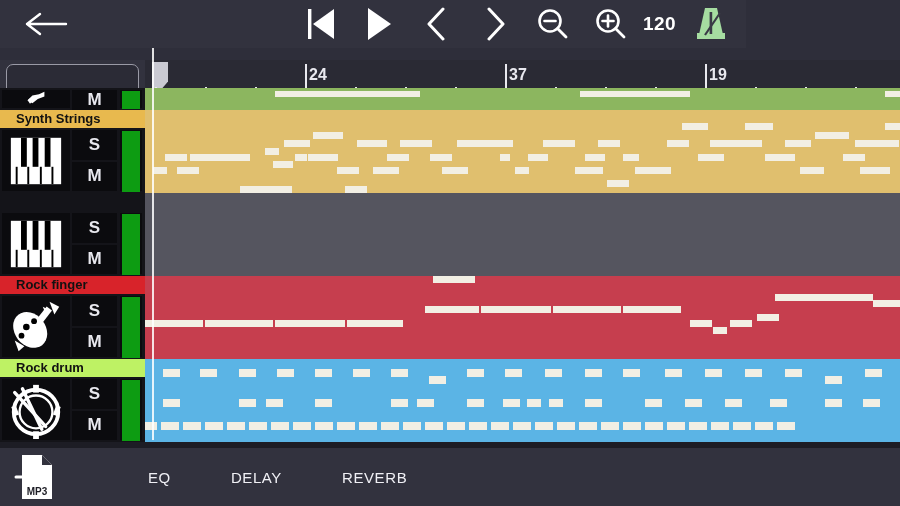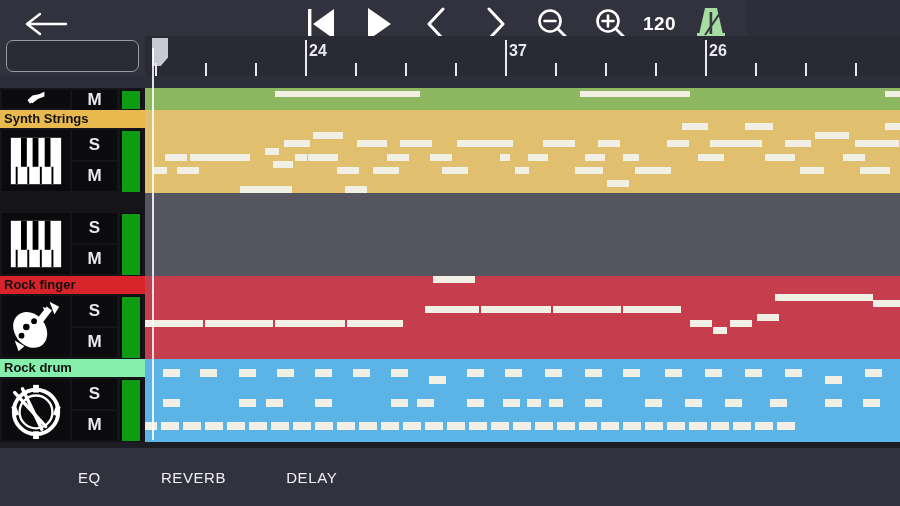--- a/index.html
+++ b/index.html
@@ -31,21 +31,21 @@
     position:absolute; right:18px; top:0; height:48px;
     display:flex; align-items:center; gap:18px;
   }
   #tempo-value{
     font-size:19px; font-weight:bold; letter-spacing:.4px; color:#fff;
     font-family:"Liberation Sans", sans-serif;
   }
 
   
   #ruler-row{
-    position:absolute; left:0; top:36px; width:900px; height:40px;
+    position:absolute; left:0; top:60px; width:900px; height:40px;
   }
   #name-field-wrap{
     position:absolute; left:0; top:0; width:145px; height:40px;
     background:#32323e; display:flex; align-items:center; padding:0 6px;
   }
   #track-name-input{
     width:133px; height:32px; background:#2b2b36;
     border:1px solid #9a9aa6; border-radius:7px;
     color:#e8e8ee; font-size:13px; padding:0 8px; outline:none;
     font-family:"Liberation Sans", sans-serif;
@@ -71,21 +71,21 @@
     background:#1d1d25; overflow:hidden;
   }
   .track{ position:absolute; left:0; width:900px; }
   .track-head{
     position:absolute; left:0; top:0; width:145px; height:100%;
     background:#141419;
   }
   .track-label{
     position:absolute; left:0; top:0; width:145px; height:18px;
     font-size:13px; font-weight:bold; color:#111;
-    padding-left:4px; line-height:18px; white-space:nowrap; overflow:hidden;
+    padding-left:16px; line-height:18px; white-space:nowrap; overflow:hidden;
     font-family:"Liberation Sans", sans-serif;
   }
   .head-body{ position:absolute; left:0; width:145px; display:flex; }
   .inst-icon{
     width:68px; background:#0b0b0e; display:flex;
     align-items:center; justify-content:center; margin:2px 1px 2px 2px;
   }
   .sm-col{ width:45px; display:flex; flex-direction:column; margin:2px 1px; }
   .sm-btn{
     flex:1; background:#0b0b0e; color:#e8e8ee;
@@ -211,21 +211,21 @@
       <div class="beat-tick" style="left: 460px;"></div>
       <div class="beat-tick" style="left: 510px;"></div>
       <div class="beat-tick" style="left: 610px;"></div>
       <div class="beat-tick" style="left: 660px;"></div>
       <div class="beat-tick" style="left: 710px;"></div>
       <div class="bar-line" style="left: 160px;"></div>
       <div class="bar-num" style="left: 160px;">24</div>
       <div class="bar-line" style="left: 360px;"></div>
       <div class="bar-num" style="left: 360px;">37</div>
       <div class="bar-line" style="left: 560px;"></div>
-      <div class="bar-num" style="left: 560px;">26</div>
+      <div class="bar-num" style="left: 560px;">19</div>
     </div>
 
 </div>
 
 <div id="tracks">
     <div class="track" style="top: 0px; height: 22px;">
       <div class="track-head">
         <div class="head-body" style="top: 0px; height: 22px;">
           <div class="inst-icon">
             <svg width="18" height="18" viewBox="0 0 60 60">
@@ -385,21 +385,21 @@
         <div class="note" style="left: 568px; top: 51px; width: 14px; height: 7px;"></div>
         <div class="note" style="left: 585px; top: 44px; width: 22px; height: 7px;"></div>
         <div class="note" style="left: 612px; top: 38px; width: 22px; height: 7px;"></div>
         <div class="note" style="left: 630px; top: 18px; width: 42px; height: 7px;"></div>
         <div class="note" style="left: 672px; top: 18px; width: 56px; height: 7px;"></div>
         <div class="note" style="left: 728px; top: 24px; width: 28px; height: 7px;"></div>
       </div>
     </div>
     <div class="track" style="top: 271px; height: 83px;">
       <div class="track-head">
-        <div class="track-label" style="background: #86efac;">Rock drum</div>
+        <div class="track-label" style="background: #bef264;">Rock drum</div>
         <div class="head-body" style="top: 18px; height: 65px;">
           <div class="inst-icon">
             <svg width="58" height="58" viewBox="0 0 60 60">
               <circle cx="30" cy="32" r="23" fill="none" stroke="#fff" stroke-width="4"></circle>
               <circle cx="30" cy="32" r="17" fill="none" stroke="#fff" stroke-width="2.4"></circle>
               <g stroke="#fff" stroke-width="3.5" stroke-linecap="round">
                 <line x1="8" y1="12" x2="40" y2="47"></line>
                 <line x1="16" y1="8" x2="36" y2="50"></line>
               </g>
               <g fill="#fff">
@@ -487,20 +487,29 @@
         <div class="note" style="left: 610px; top: 63px; width: 18px; height: 8px;"></div>
         <div class="note" style="left: 632px; top: 63px; width: 18px; height: 8px;"></div>
       </div>
     </div>
   </div>
 
 <div id="playhead-line"></div>
 
 <div id="bottom-bar">
 
+  <div id="mp3-btn">
+    <svg width="42" height="48" viewBox="0 0 42 48">
+      <path d="M8 2 L28 2 L38 12 L38 46 L8 46 Z" fill="#fff"></path>
+      <path d="M28 2 L28 12 L38 12 Z" fill="#32323e"></path>
+      <path d="M2 24 L18 24 M12 18 L19 24 L12 30" stroke="#fff" stroke-width="3" fill="none" stroke-linecap="round" stroke-linejoin="round"></path>
+      <rect x="2" y="20" width="18" height="8" fill="#32323e" opacity="0"></rect>
+      <text x="23" y="42" font-family="Liberation Sans, sans-serif" font-size="10" font-weight="bold" fill="#1d1d25" text-anchor="middle">MP3</text>
+    </svg>
+  </div>
 
   <div id="fx-list">
       <div class="fx-item">EQ</div>
+      <div class="fx-item">DELAY</div>
       <div class="fx-item">REVERB</div>
-      <div class="fx-item">DELAY</div>
     </div>
 
 </div>
 
 </body></html>

